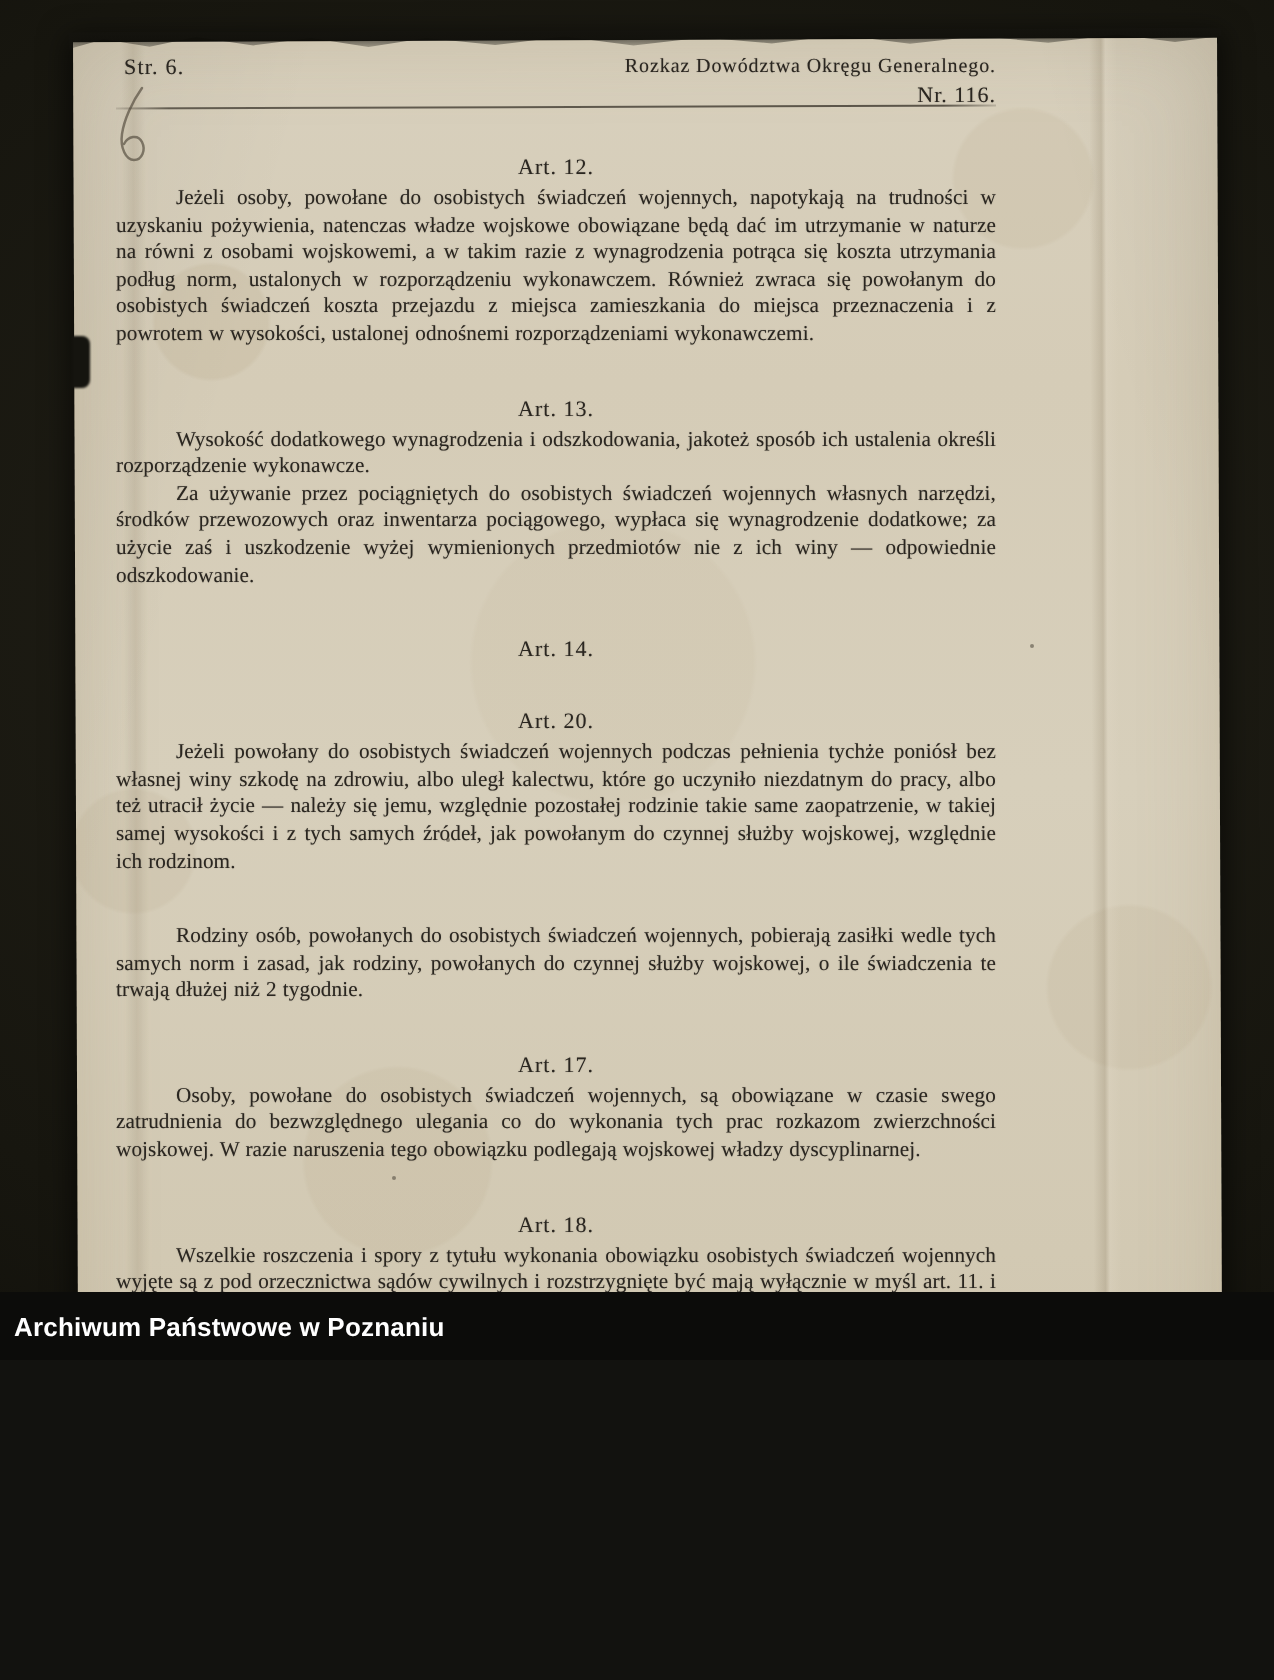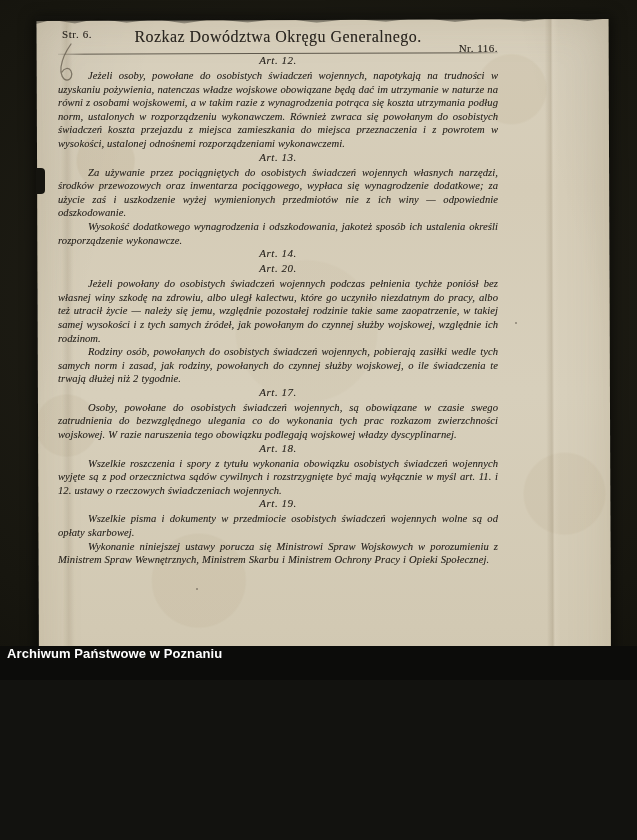--- a/index.html
+++ b/index.html
@@ -130,44 +130,43 @@
     font-size: 10.5px;
     letter-spacing: 0.4px;
   }
   .runhead .page-no {
     position: absolute; left: 4px; top: 0;
     font-size: 11px;
     letter-spacing: 0.6px;
   }
   .runhead .title {
     position: absolute; left: 0; right: 0; top: 0;
-    text-align: center;
-    font-size: 16px;
+    text-align: right;
+    font-size: 10px;
     letter-spacing: 0.45px;
   }
   .runhead .issue-no {
     position: absolute; right: 0; top: 0;
     font-size: 11px;
     letter-spacing: 0.5px;
     margin-top: 14px;
   }
   #rule {
     margin-top: 3px;
     height: 1px;
     background: linear-gradient(90deg,
       rgba(60,54,44,0.15) 0%,
       rgba(60,54,44,0.75) 6%,
       rgba(60,54,44,0.80) 94%,
       rgba(60,54,44,0.20) 100%);
     transform: rotate(-0.18deg);
   }
 
   .art {
-    margin-top: 0;
-    font-style: italic;
+    margin-top: 24px;
   }
   .art-head {
     text-align: center;
     font-size: 11px;
     letter-spacing: 0.5px;
     margin-bottom: 3px;
   }
   .art-body p {
     margin: 0;
     text-align: justify;
@@ -207,21 +206,21 @@
 
   
   #watermark {
     position: absolute;
     left: 0;
     bottom: 0;
     width: 637px;
     height: 34px;
     background: #0c0c0a;
     display: flex;
-    align-items: flex-start;
+    align-items: center;
     z-index: 20;
   }
   #watermark span {
     color: #ffffff;
     font-family: "Liberation Sans", sans-serif;
     font-size: 13px;
     font-weight: bold;
     letter-spacing: 0.1px;
     padding-left: 7px;
   }
@@ -263,22 +262,22 @@
     <div id="articles">
         <div class="art">
           <div class="art-head">Art. 12.</div>
           <div class="art-body">
             <p>Jeżeli osoby, powołane do osobistych świadczeń wojennych, napotykają na trudności w uzyskaniu pożywienia, natenczas władze wojskowe obowiązane będą dać im utrzymanie w naturze na równi z osobami wojskowemi, a w takim razie z wynagrodzenia potrąca się koszta utrzymania podług norm, ustalonych w rozporządzeniu wykonawczem. Również zwraca się powołanym do osobistych świadczeń koszta przejazdu z miejsca zamieszkania do miejsca przeznaczenia i z powrotem w wysokości, ustalonej odnośnemi rozporządzeniami wykonawczemi.</p>
           </div>
         </div>
         <div class="art">
           <div class="art-head">Art. 13.</div>
           <div class="art-body">
+            <p>Wysokość dodatkowego wynagrodzenia i odszkodowania, jakoteż sposób ich ustalenia określi rozporządzenie wykonawcze.</p>
             <p>Za używanie przez pociągniętych do osobistych świadczeń wojennych własnych narzędzi, środków przewozowych oraz inwentarza pociągowego, wypłaca się wynagrodzenie dodatkowe; za użycie zaś i uszkodzenie wyżej wymienionych przedmiotów nie z ich winy — odpowiednie odszkodowanie.</p>
-            <p>Wysokość dodatkowego wynagrodzenia i odszkodowania, jakoteż sposób ich ustalenia określi rozporządzenie wykonawcze.</p>
           </div>
         </div>
         <div class="art">
           <div class="art-head">Art. 14.</div>
         </div>
         <div class="art">
           <div class="art-head">Art. 20.</div>
           <div class="art-body">
             <p>Jeżeli powołany do osobistych świadczeń wojennych podczas pełnienia tychże poniósł bez własnej winy szkodę na zdrowiu, albo uległ kalectwu, które go uczyniło niezdatnym do pracy, albo też utracił życie — należy się jemu, względnie pozostałej rodzinie takie same zaopatrzenie, w takiej samej wysokości i z tych samych źródeł, jak powołanym do czynnej służby wojskowej, względnie ich rodzinom.</p>
           </div>

